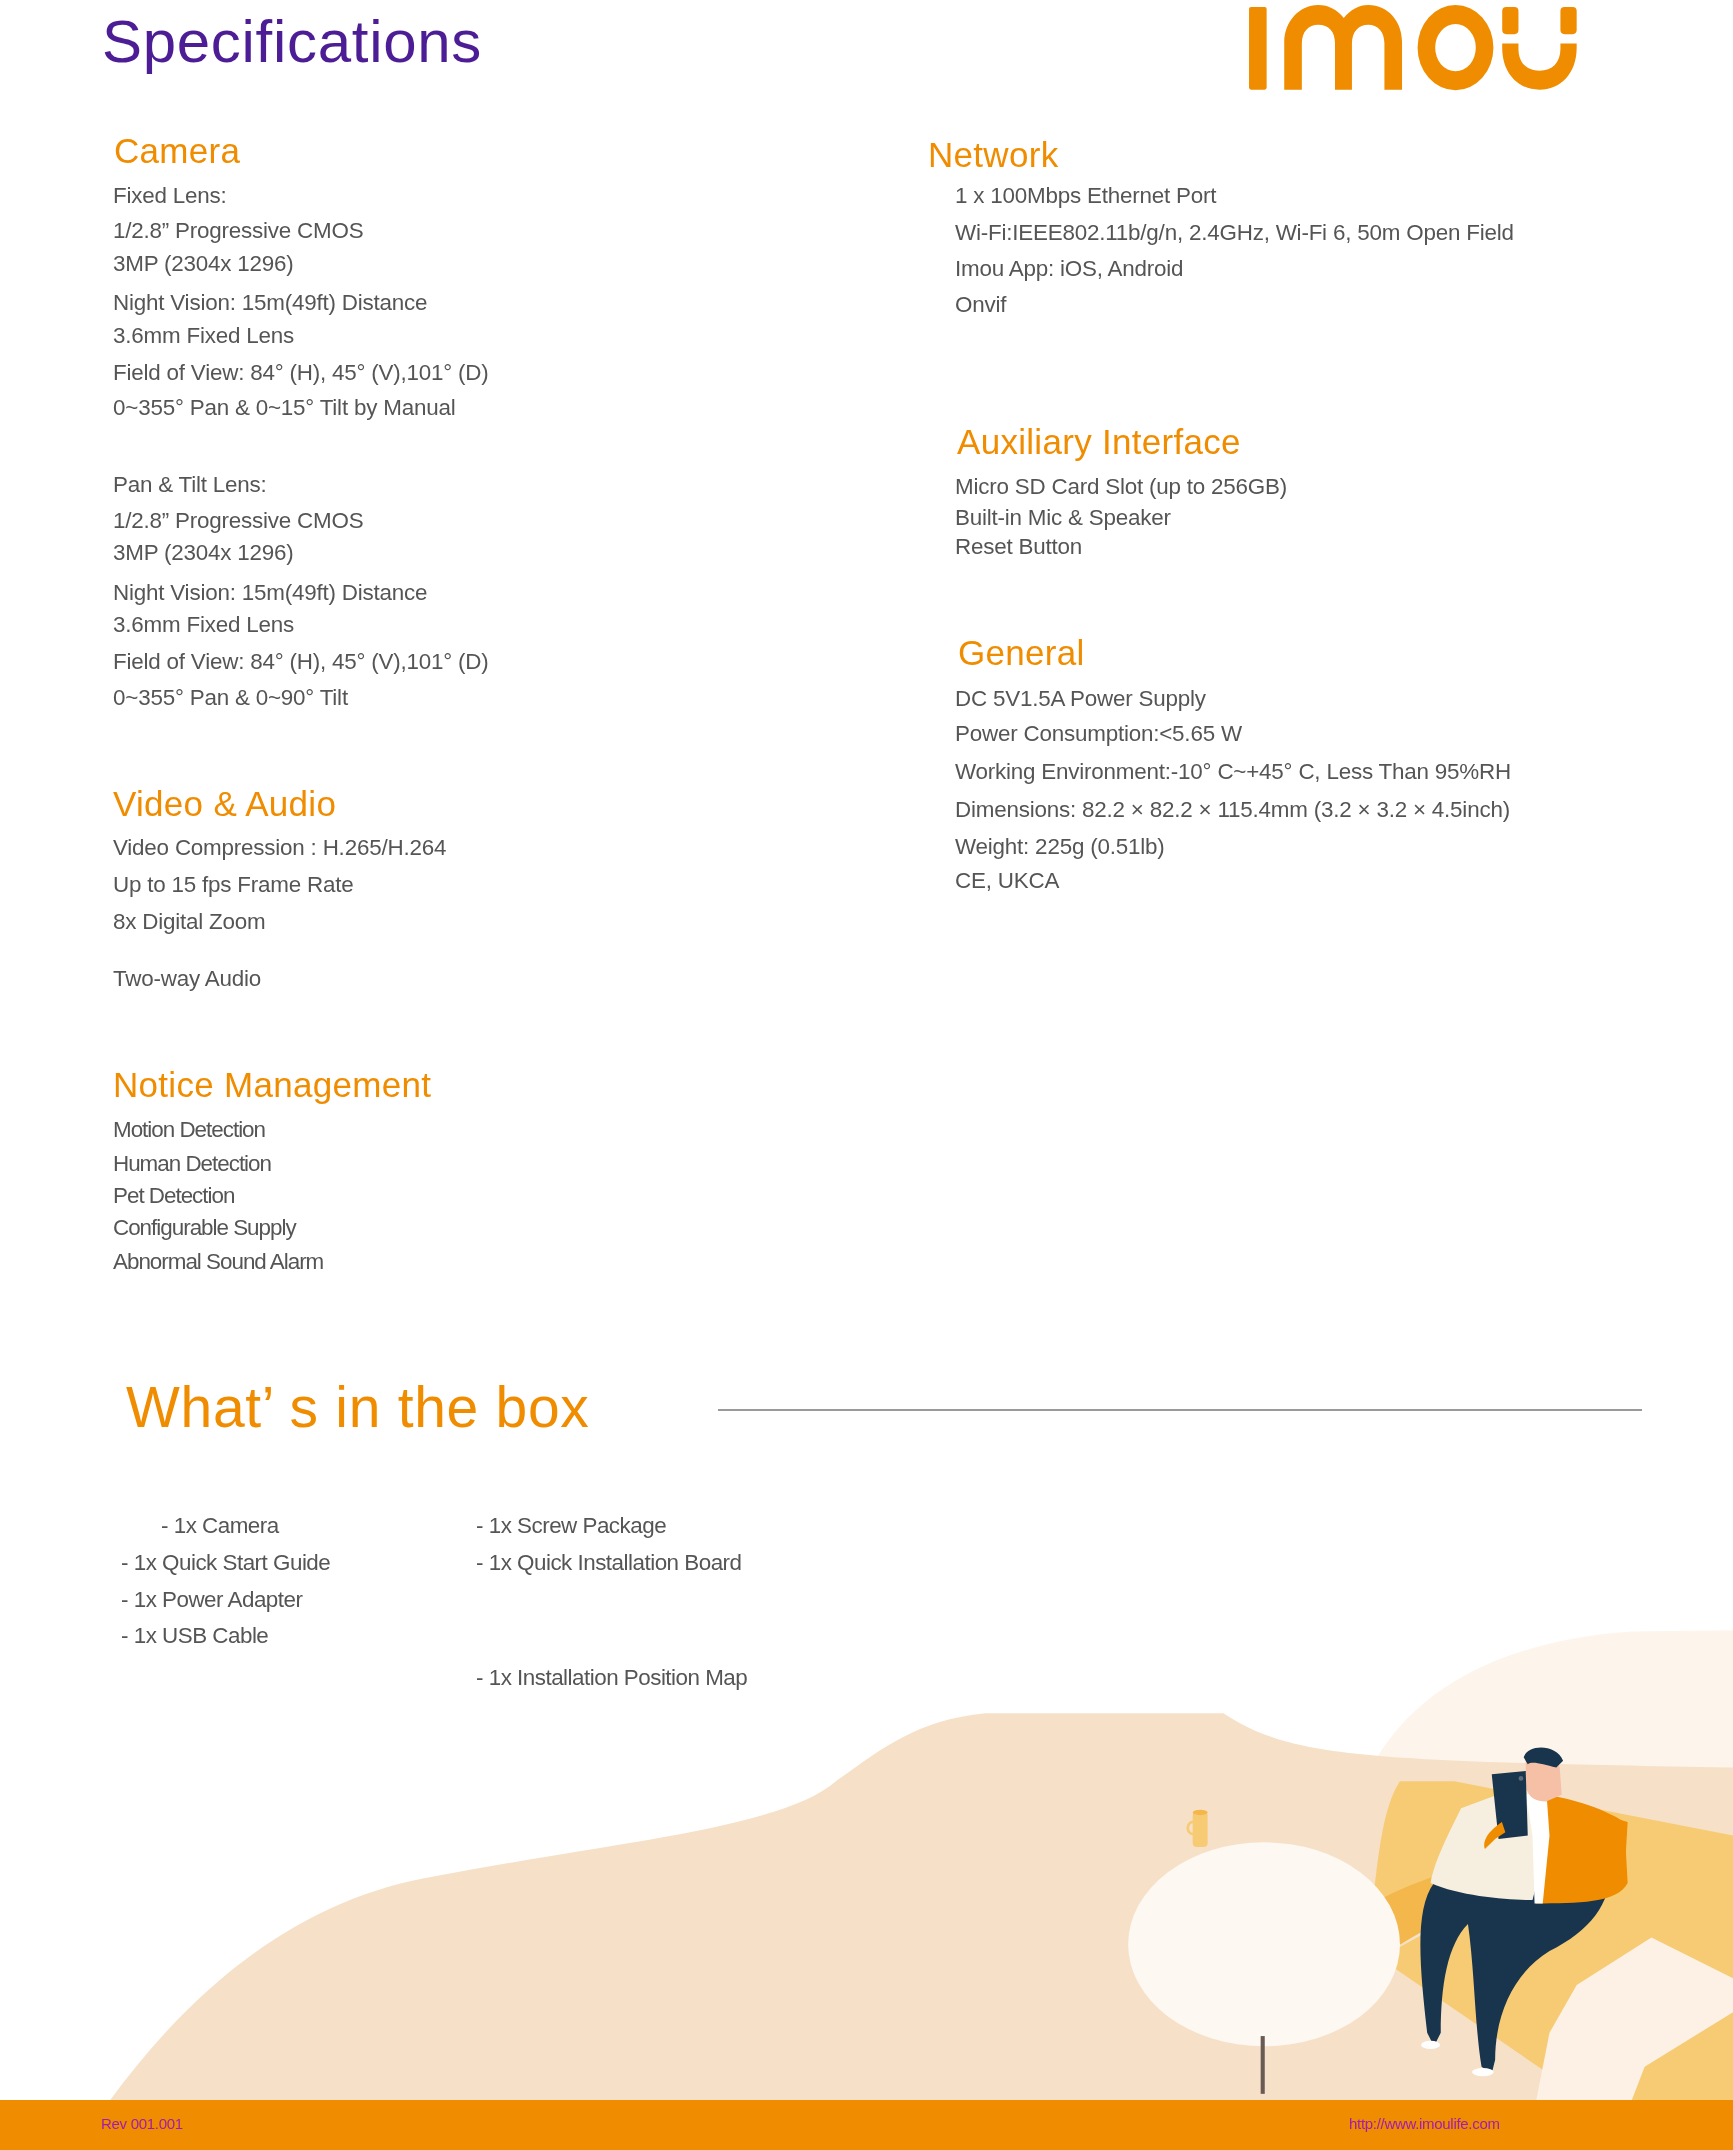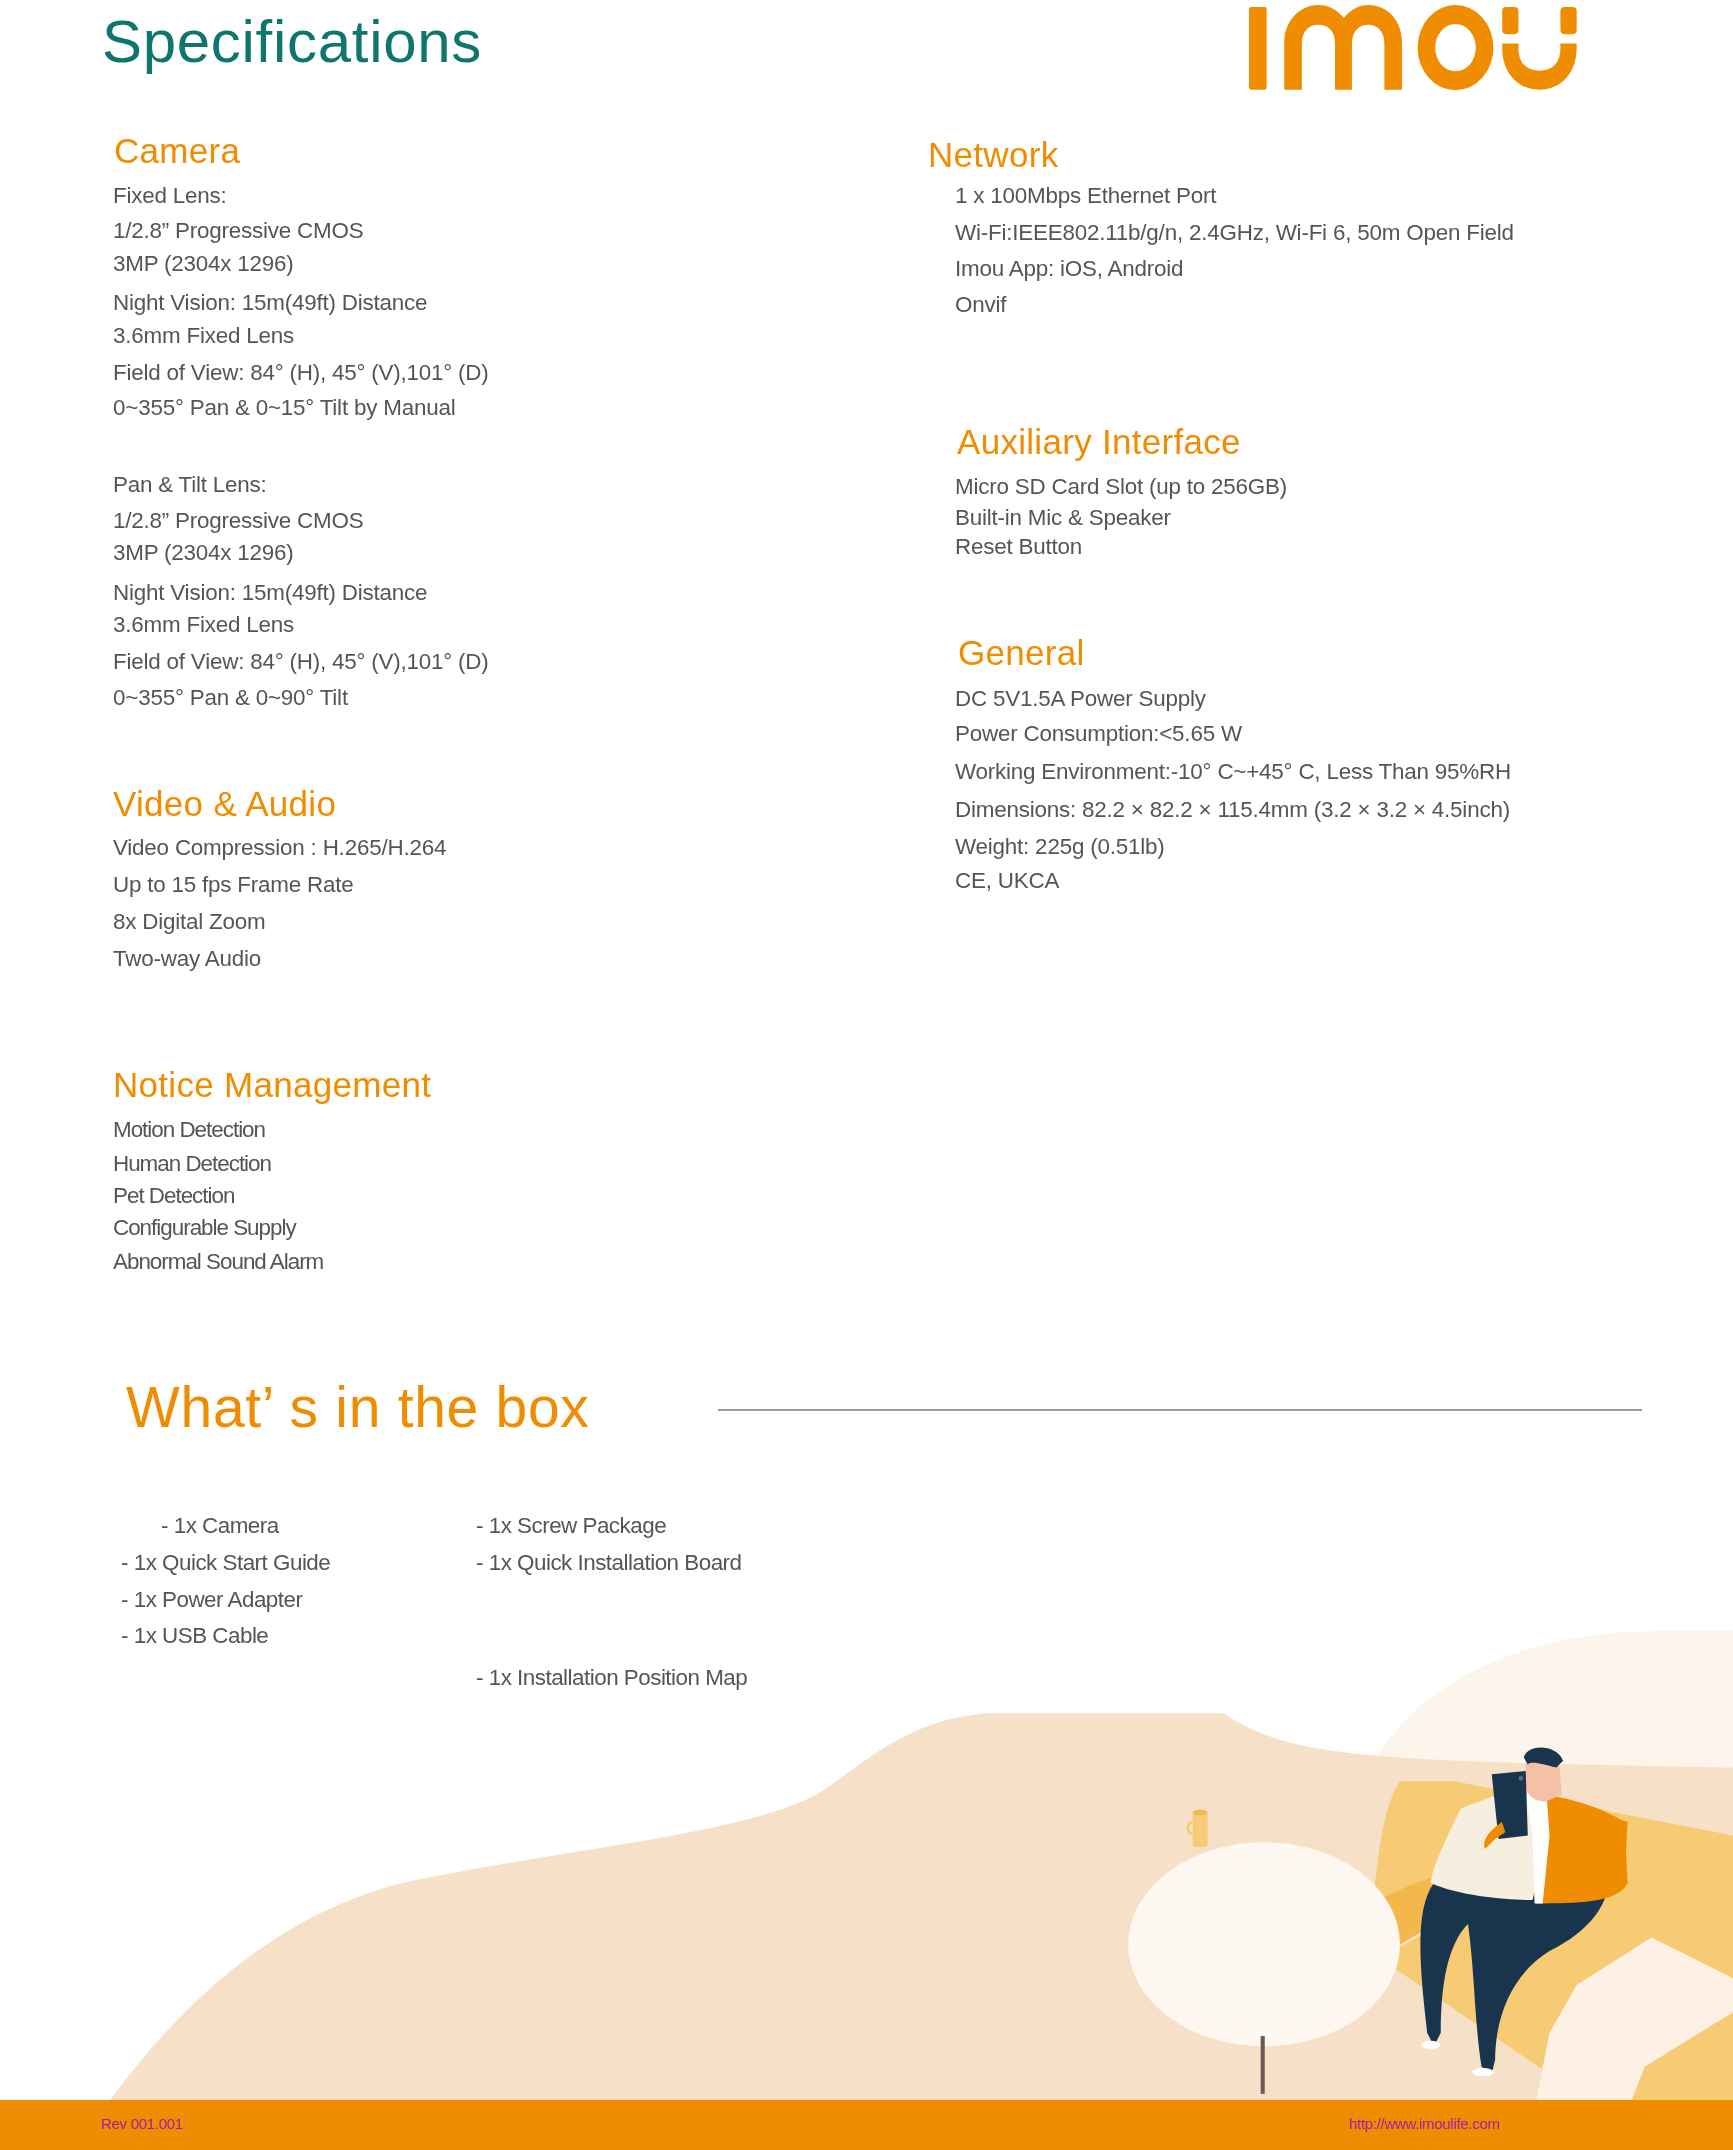--- a/index.html
+++ b/index.html
@@ -5,21 +5,21 @@
   html, body { margin: 0; padding: 0; }
   body {
     width: 1733px; height: 2151px; position: relative; overflow: hidden;
     background: #ffffff;
     font-family: "Liberation Sans", "DejaVu Sans", sans-serif;
     color: #555555;
   }
   .abs { position: absolute; }
   .page-title {
     left: 102px; top: 12.2px; font-size: 60px; font-weight: 300;
-    letter-spacing: 0.7px; color: #0f766e; line-height: 1;
+    letter-spacing: 0.7px; color: #4c1d95; line-height: 1;
   }
   .logo { left: 1228px; top: 2.7px; width: 367px; height: 88px; }
   .section-title {
     font-size: 35px; color: #F08C00; line-height: 1; font-weight: 400;
     letter-spacing: 0.3px;
   }
   .lines { font-size: 22.4px; line-height: 1.0; }
   .lines div { position: absolute; left: 0; white-space: nowrap; letter-spacing: -0.2px; }
   .box-title {
     left: 126px; top: 1379px; font-size: 57px; color: #F08C00; line-height: 1; letter-spacing: 0.7px;
@@ -108,21 +108,21 @@
   <div style="top:614px">3.6mm Fixed Lens</div>
   <div style="top:651px">Field of View: 84°  (H), 45°  (V),101°  (D)</div>
   <div style="top:687px">0~355°  Pan &amp;  0~90°  Tilt</div>
 </div>
 
 <div class="abs section-title" style="left:113px; top:786px;">Video &amp; Audio</div>
 <div class="abs lines" style="left:113px; top:0;">
   <div style="top:837px">Video Compression : H.265/H.264</div>
   <div style="top:874px">Up to 15 fps Frame Rate</div>
   <div style="top:911px">8x Digital Zoom</div>
-  <div style="top:948px">Two-way Audio</div>
+  <div style="top:968px">Two-way Audio</div>
 </div>
 
 <div class="abs section-title" style="left:113px; top:1067px;">Notice Management</div>
 <div class="abs lines" style="left:113px; top:0;">
   <div style="top:1119px; letter-spacing:-1px">Motion Detection</div>
   <div style="top:1153px; letter-spacing:-1px">Human Detection</div>
   <div style="top:1185px; letter-spacing:-1px">Pet Detection</div>
   <div style="top:1217px; letter-spacing:-1px">Configurable  Supply</div>
   <div style="top:1251px; letter-spacing:-1px">Abnormal Sound Alarm</div>
 </div>

